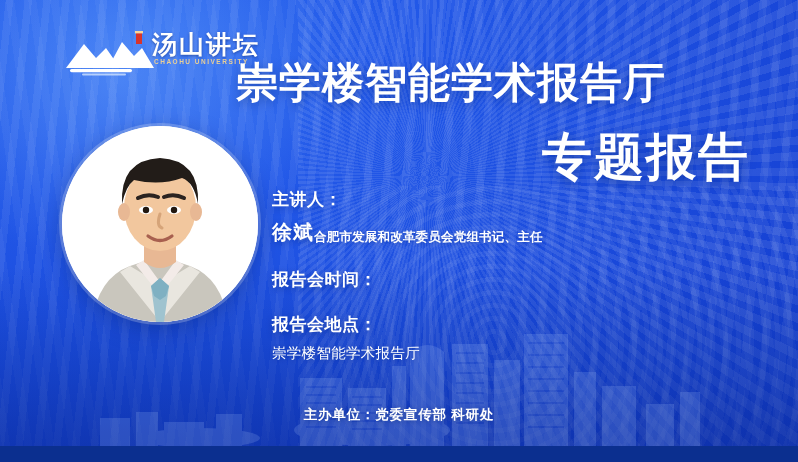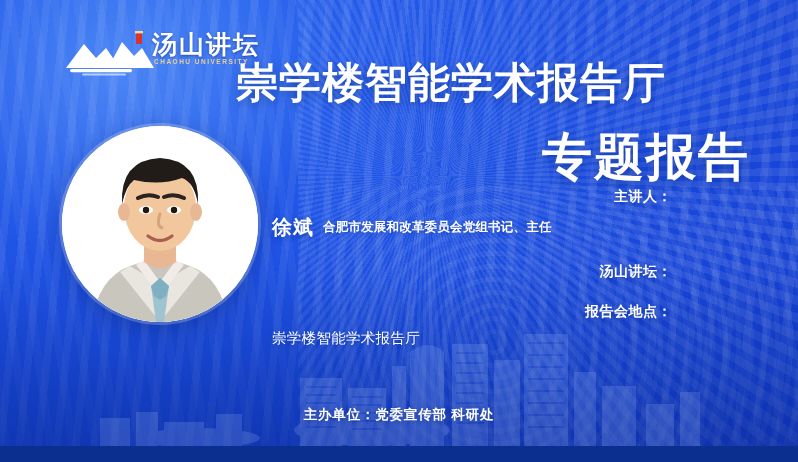--- a/index.html
+++ b/index.html
@@ -117,26 +117,25 @@
     position:absolute;right:48px;top:132px;
     font-size:50px;font-weight:900;color:#ffffff;
     letter-spacing:2px;line-height:1;
     text-shadow:0 3px 12px rgba(5,30,100,.42);
     white-space:nowrap;
   }
 
   
   .info{position:absolute;left:272px;top:188px;width:400px;color:#fff;}
   .info .label{
-    font-size:14px;font-weight:900;letter-spacing:.5px;
+    font-size:17px;font-weight:900;letter-spacing:.5px;
     text-shadow:0 2px 6px rgba(5,30,100,.4);
     margin:0;
-    text-align:right;
-  }
-  .row-speaker{display:flex;align-items:center;gap:9px;margin-top:8px;}
+  }
+  .row-speaker{display:flex;align-items:flex-end;margin-top:8px;}
   .row-speaker .name{
     font-size:20px;font-weight:900;letter-spacing:1px;
     text-shadow:0 2px 6px rgba(5,30,100,.4);
   }
   .row-speaker .org{
     font-size:12.5px;font-weight:700;letter-spacing:.2px;
     text-shadow:0 1px 4px rgba(5,30,100,.35);
   }
   .gap-a{height:22px;}
   .gap-b{height:22px;}
@@ -273,21 +272,21 @@
 
   <div class="info">
     <p class="label">主讲人：</p>
     <div class="row-speaker">
       <span class="name">徐斌</span>
       <span class="org">合肥市发展和改革委员会党组书记、主任</span>
     </div>
 
     <div class="gap-a"></div>
 
-    <p class="label">汤山讲坛：</p>
+    <p class="label">报告会时间：</p>
 
     <div class="gap-b"></div>
 
     <p class="label">报告会地点：</p>
     <div class="value">崇学楼智能学术报告厅</div>
   </div>
 
   <div class="footer">主办单位：党委宣传部  科研处</div>
 
 </div>

